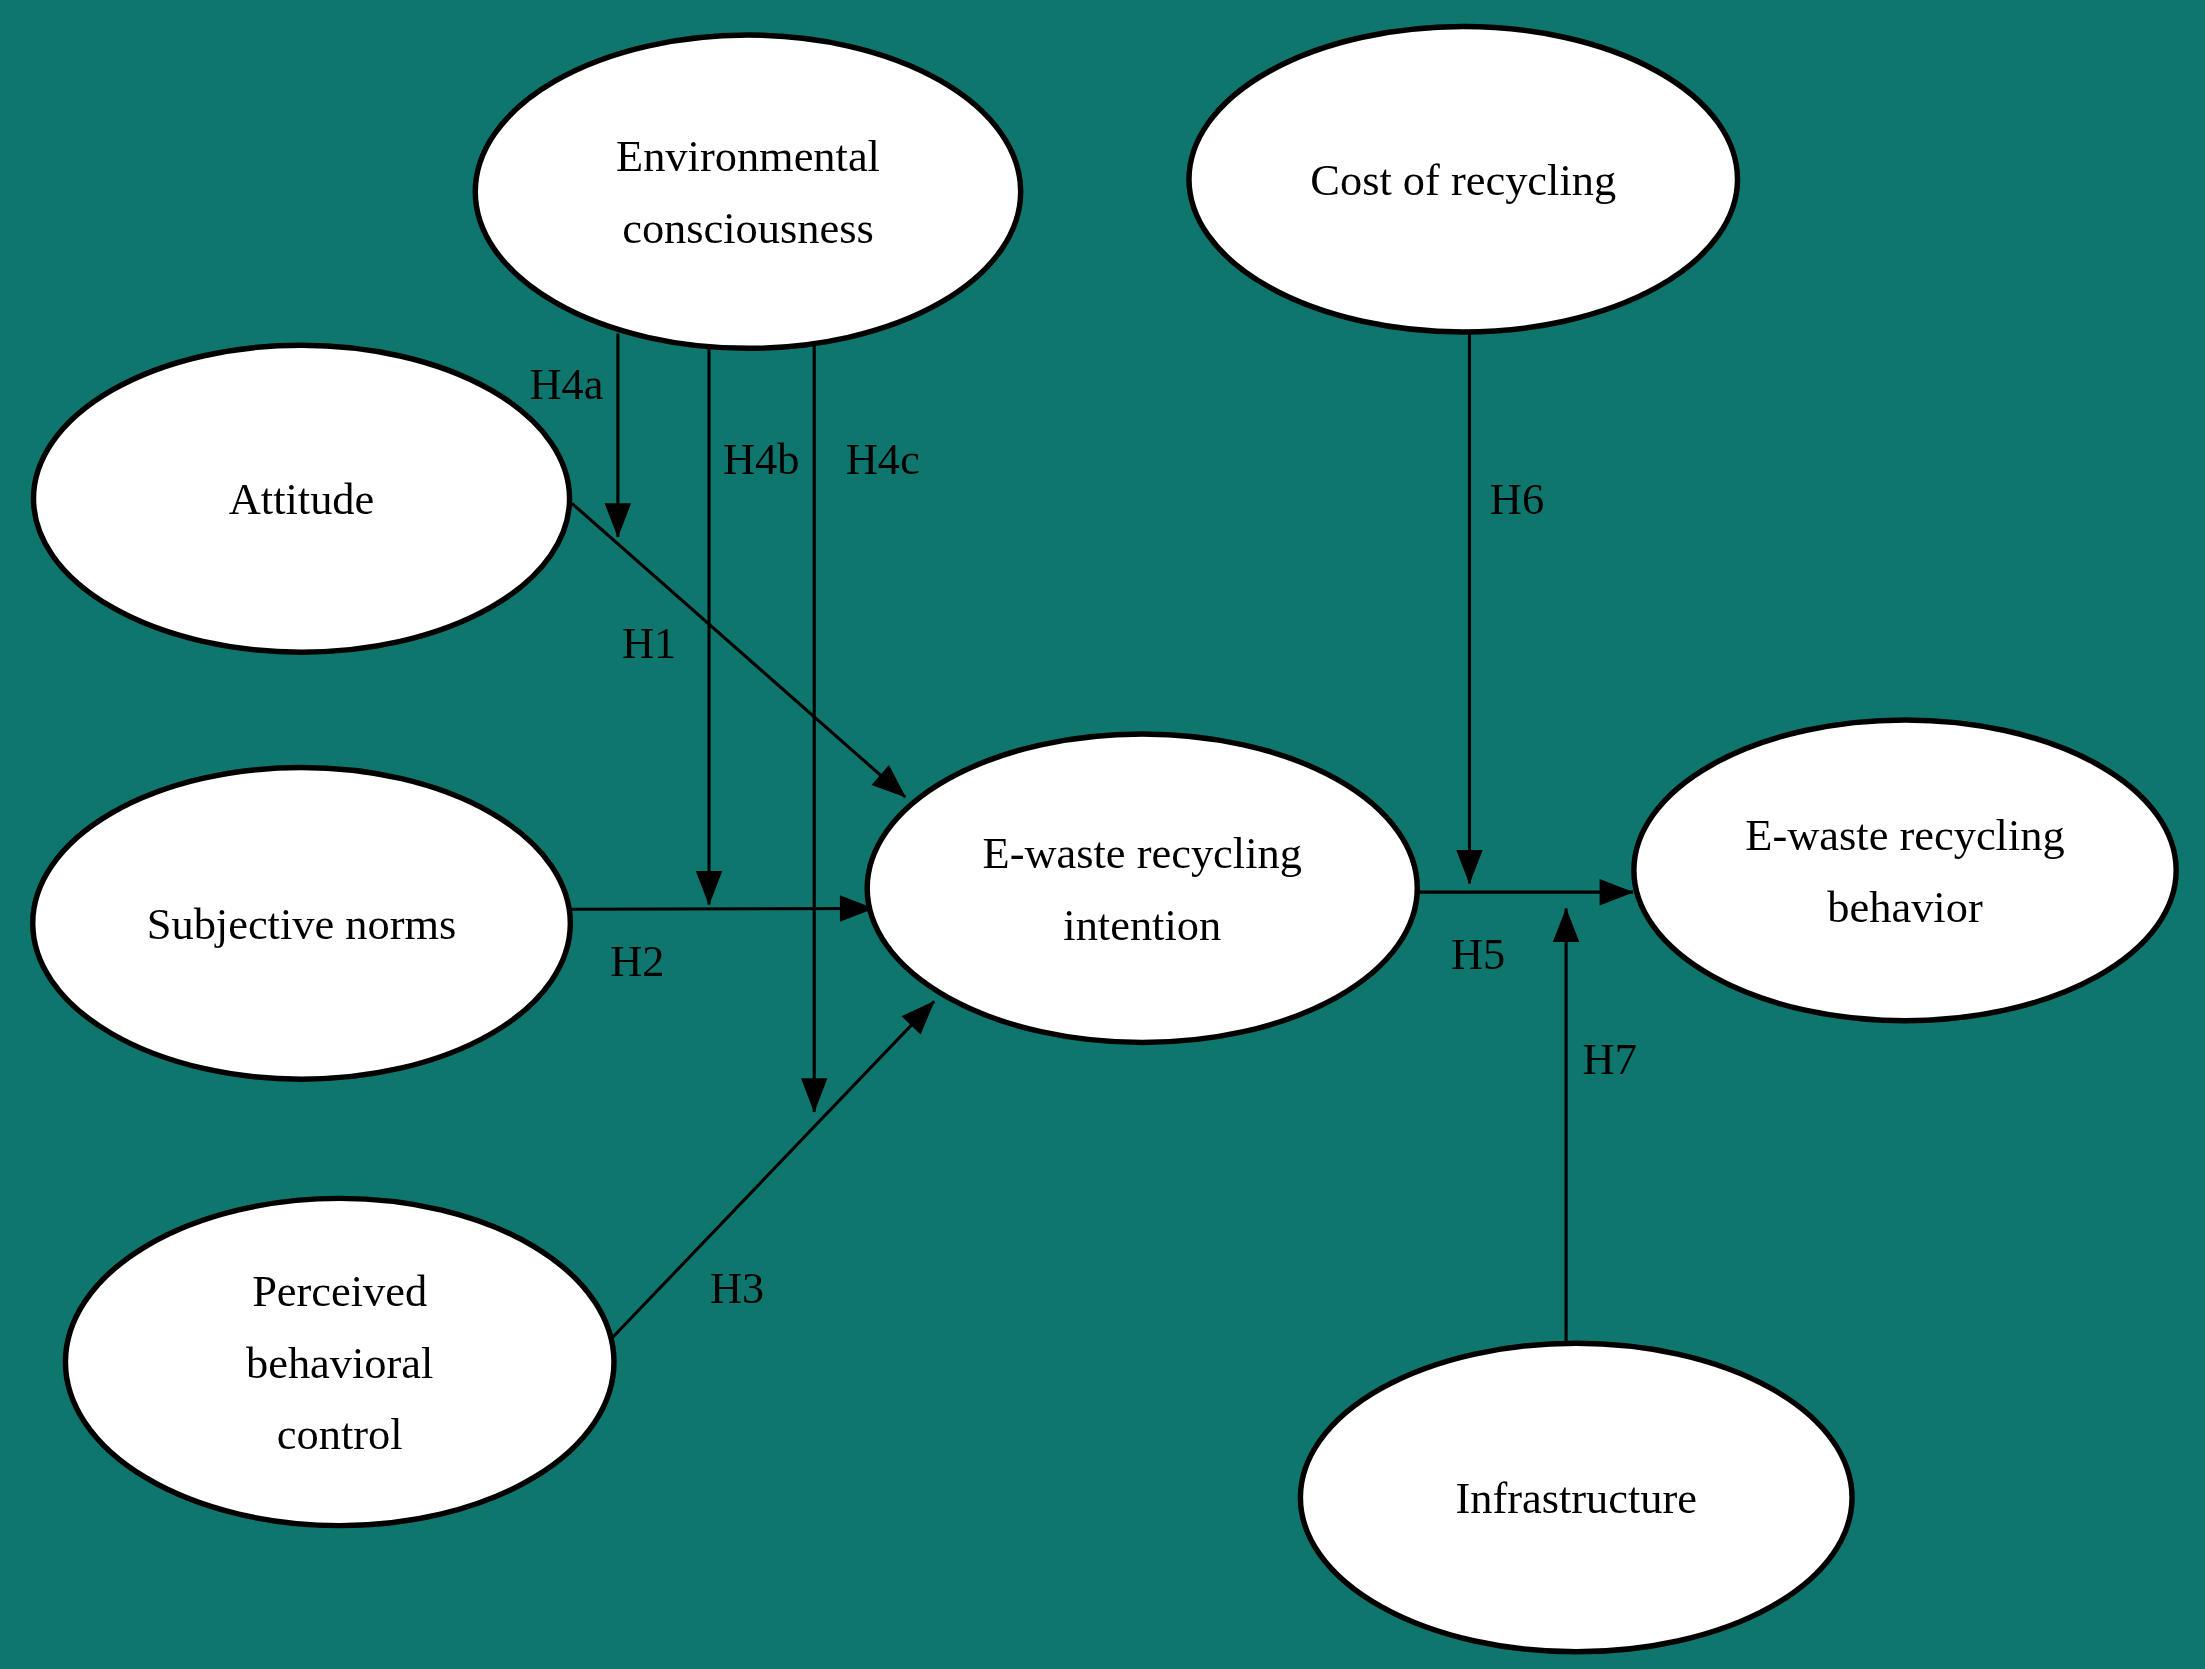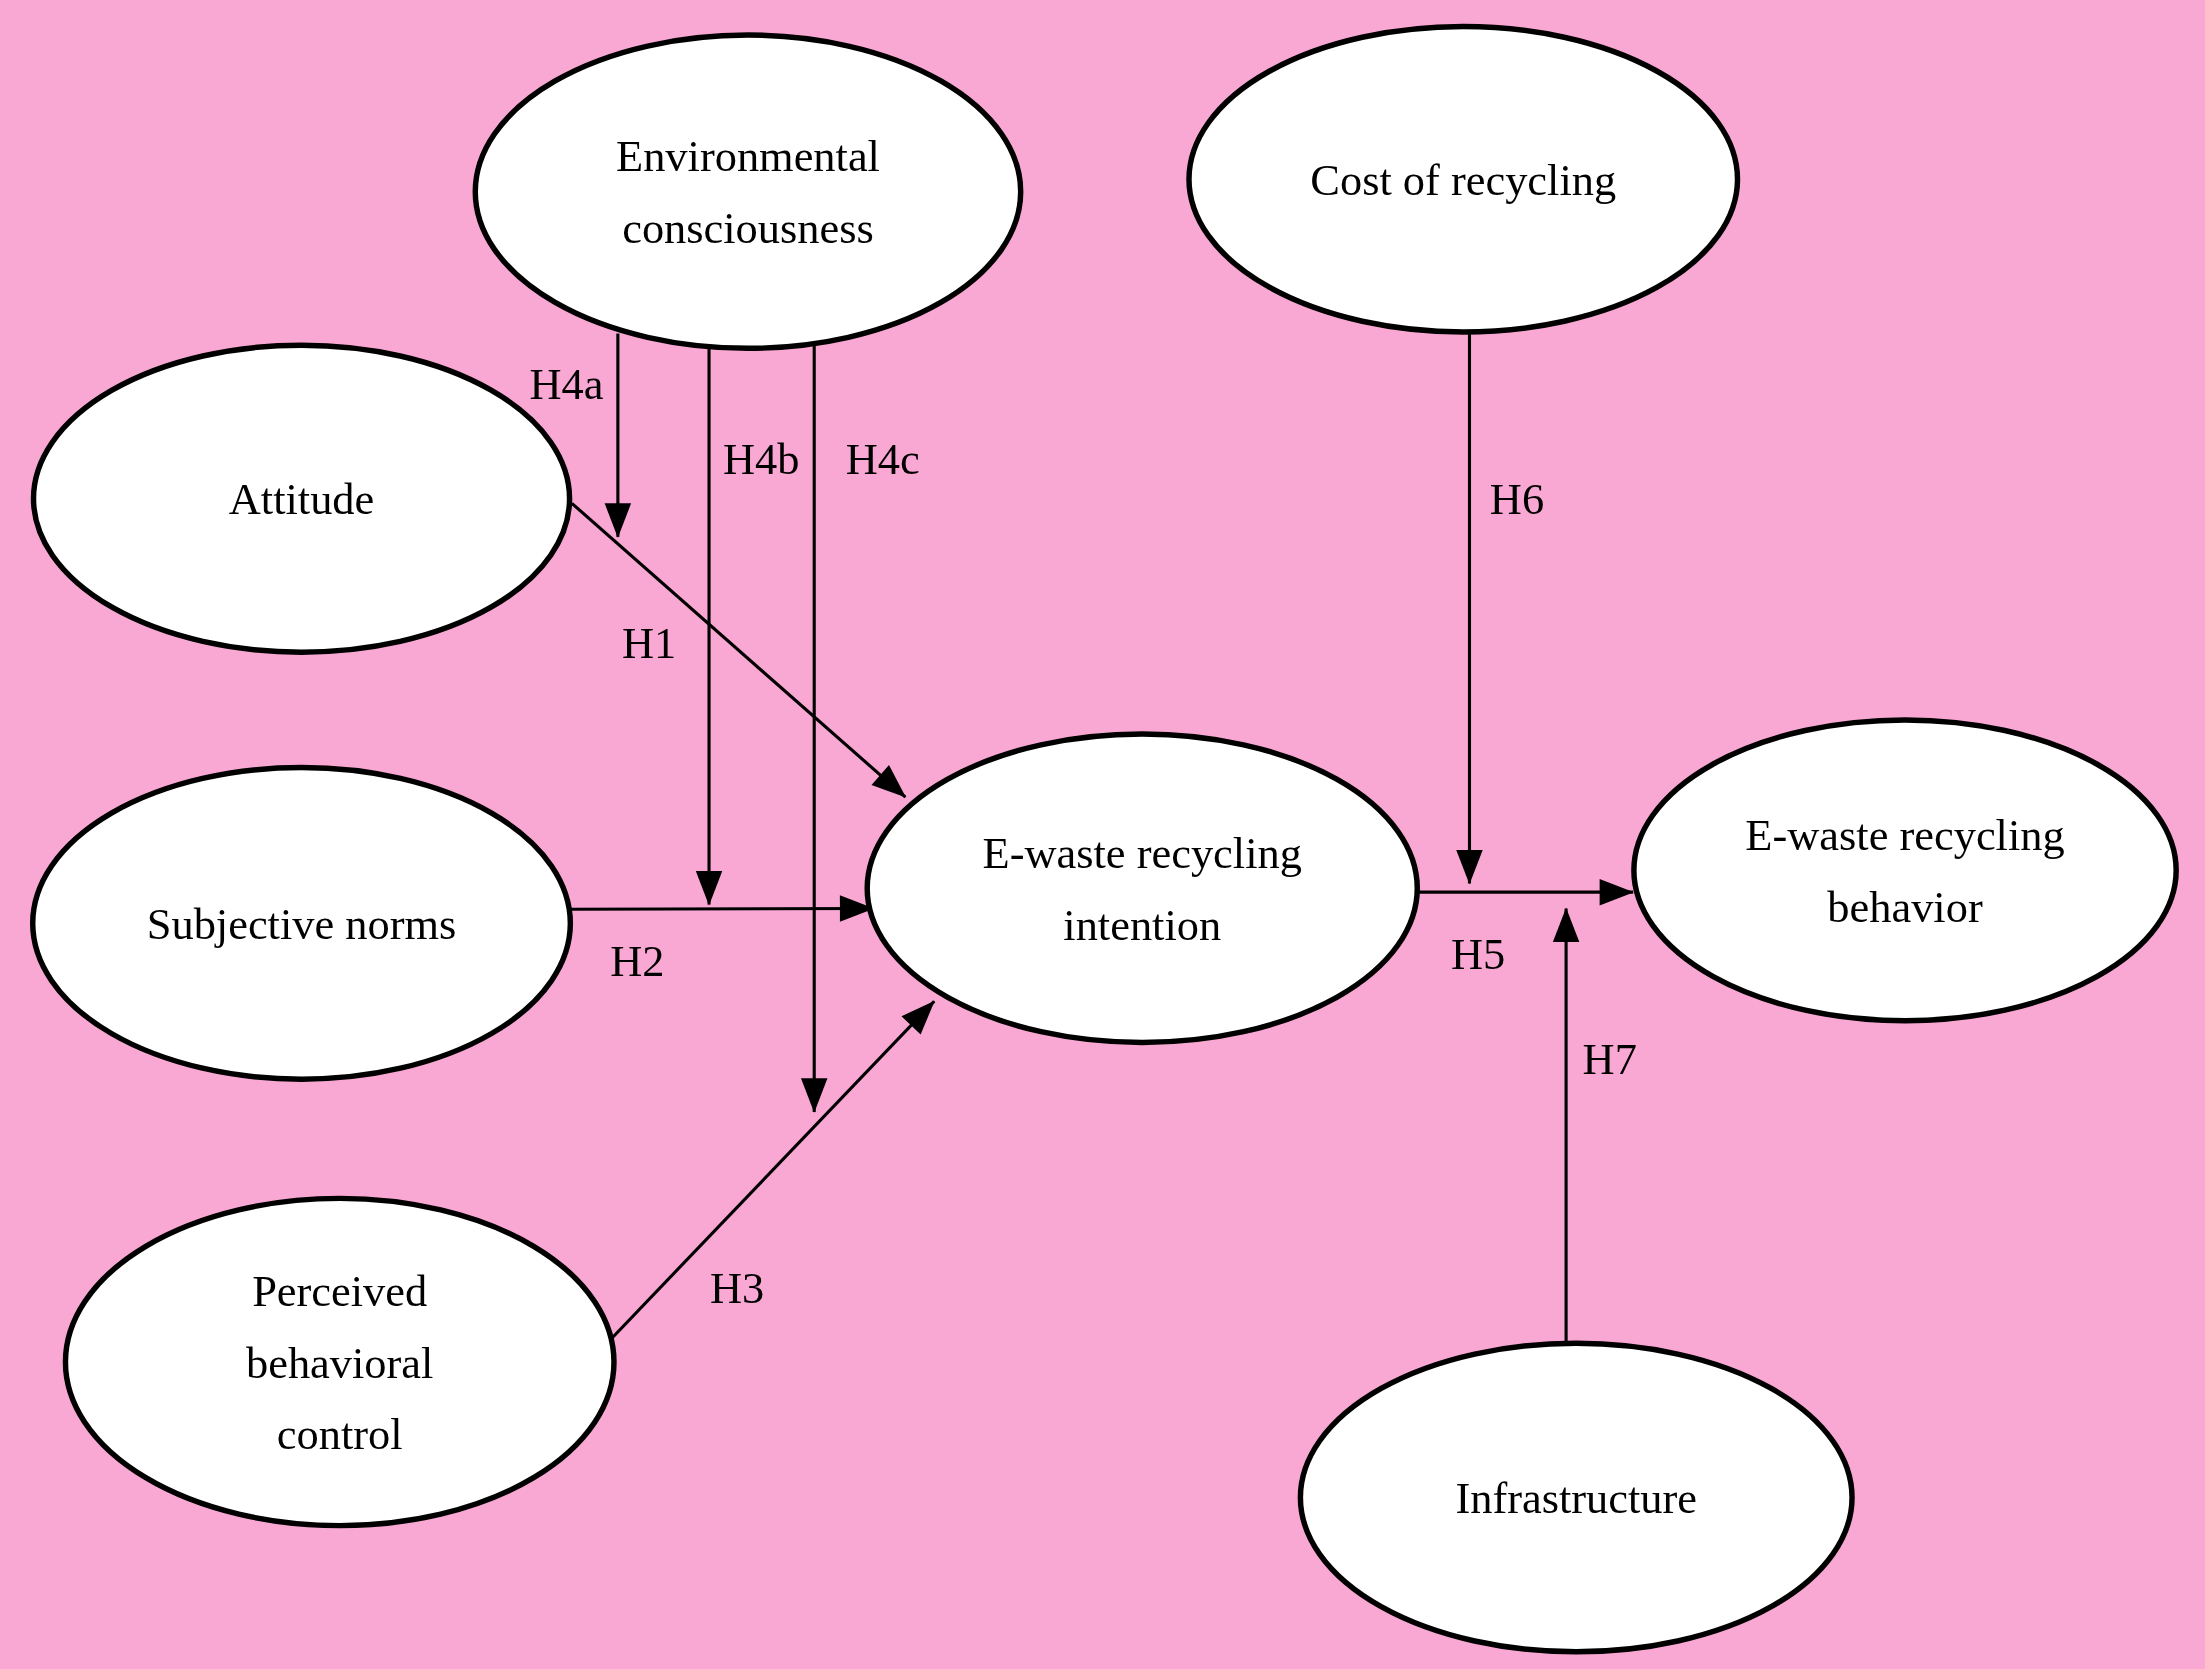--- a/index.html
+++ b/index.html
@@ -3,21 +3,21 @@
 <meta charset="utf-8">
 <style>
   html, body {
     margin: 0;
     padding: 0;
     background: #ffffff;
   }
   .figure-wrap {
     width: 2205px;
     height: 1669px;
-    background: #f9a8d4;
+    background: #0f766e;
     position: relative;
     overflow: hidden;
   }
   svg.diagram {
     display: block;
     width: 2205px;
     height: 1669px;
   }
   text {
     font-family: "Liberation Serif", "DejaVu Serif", serif;

